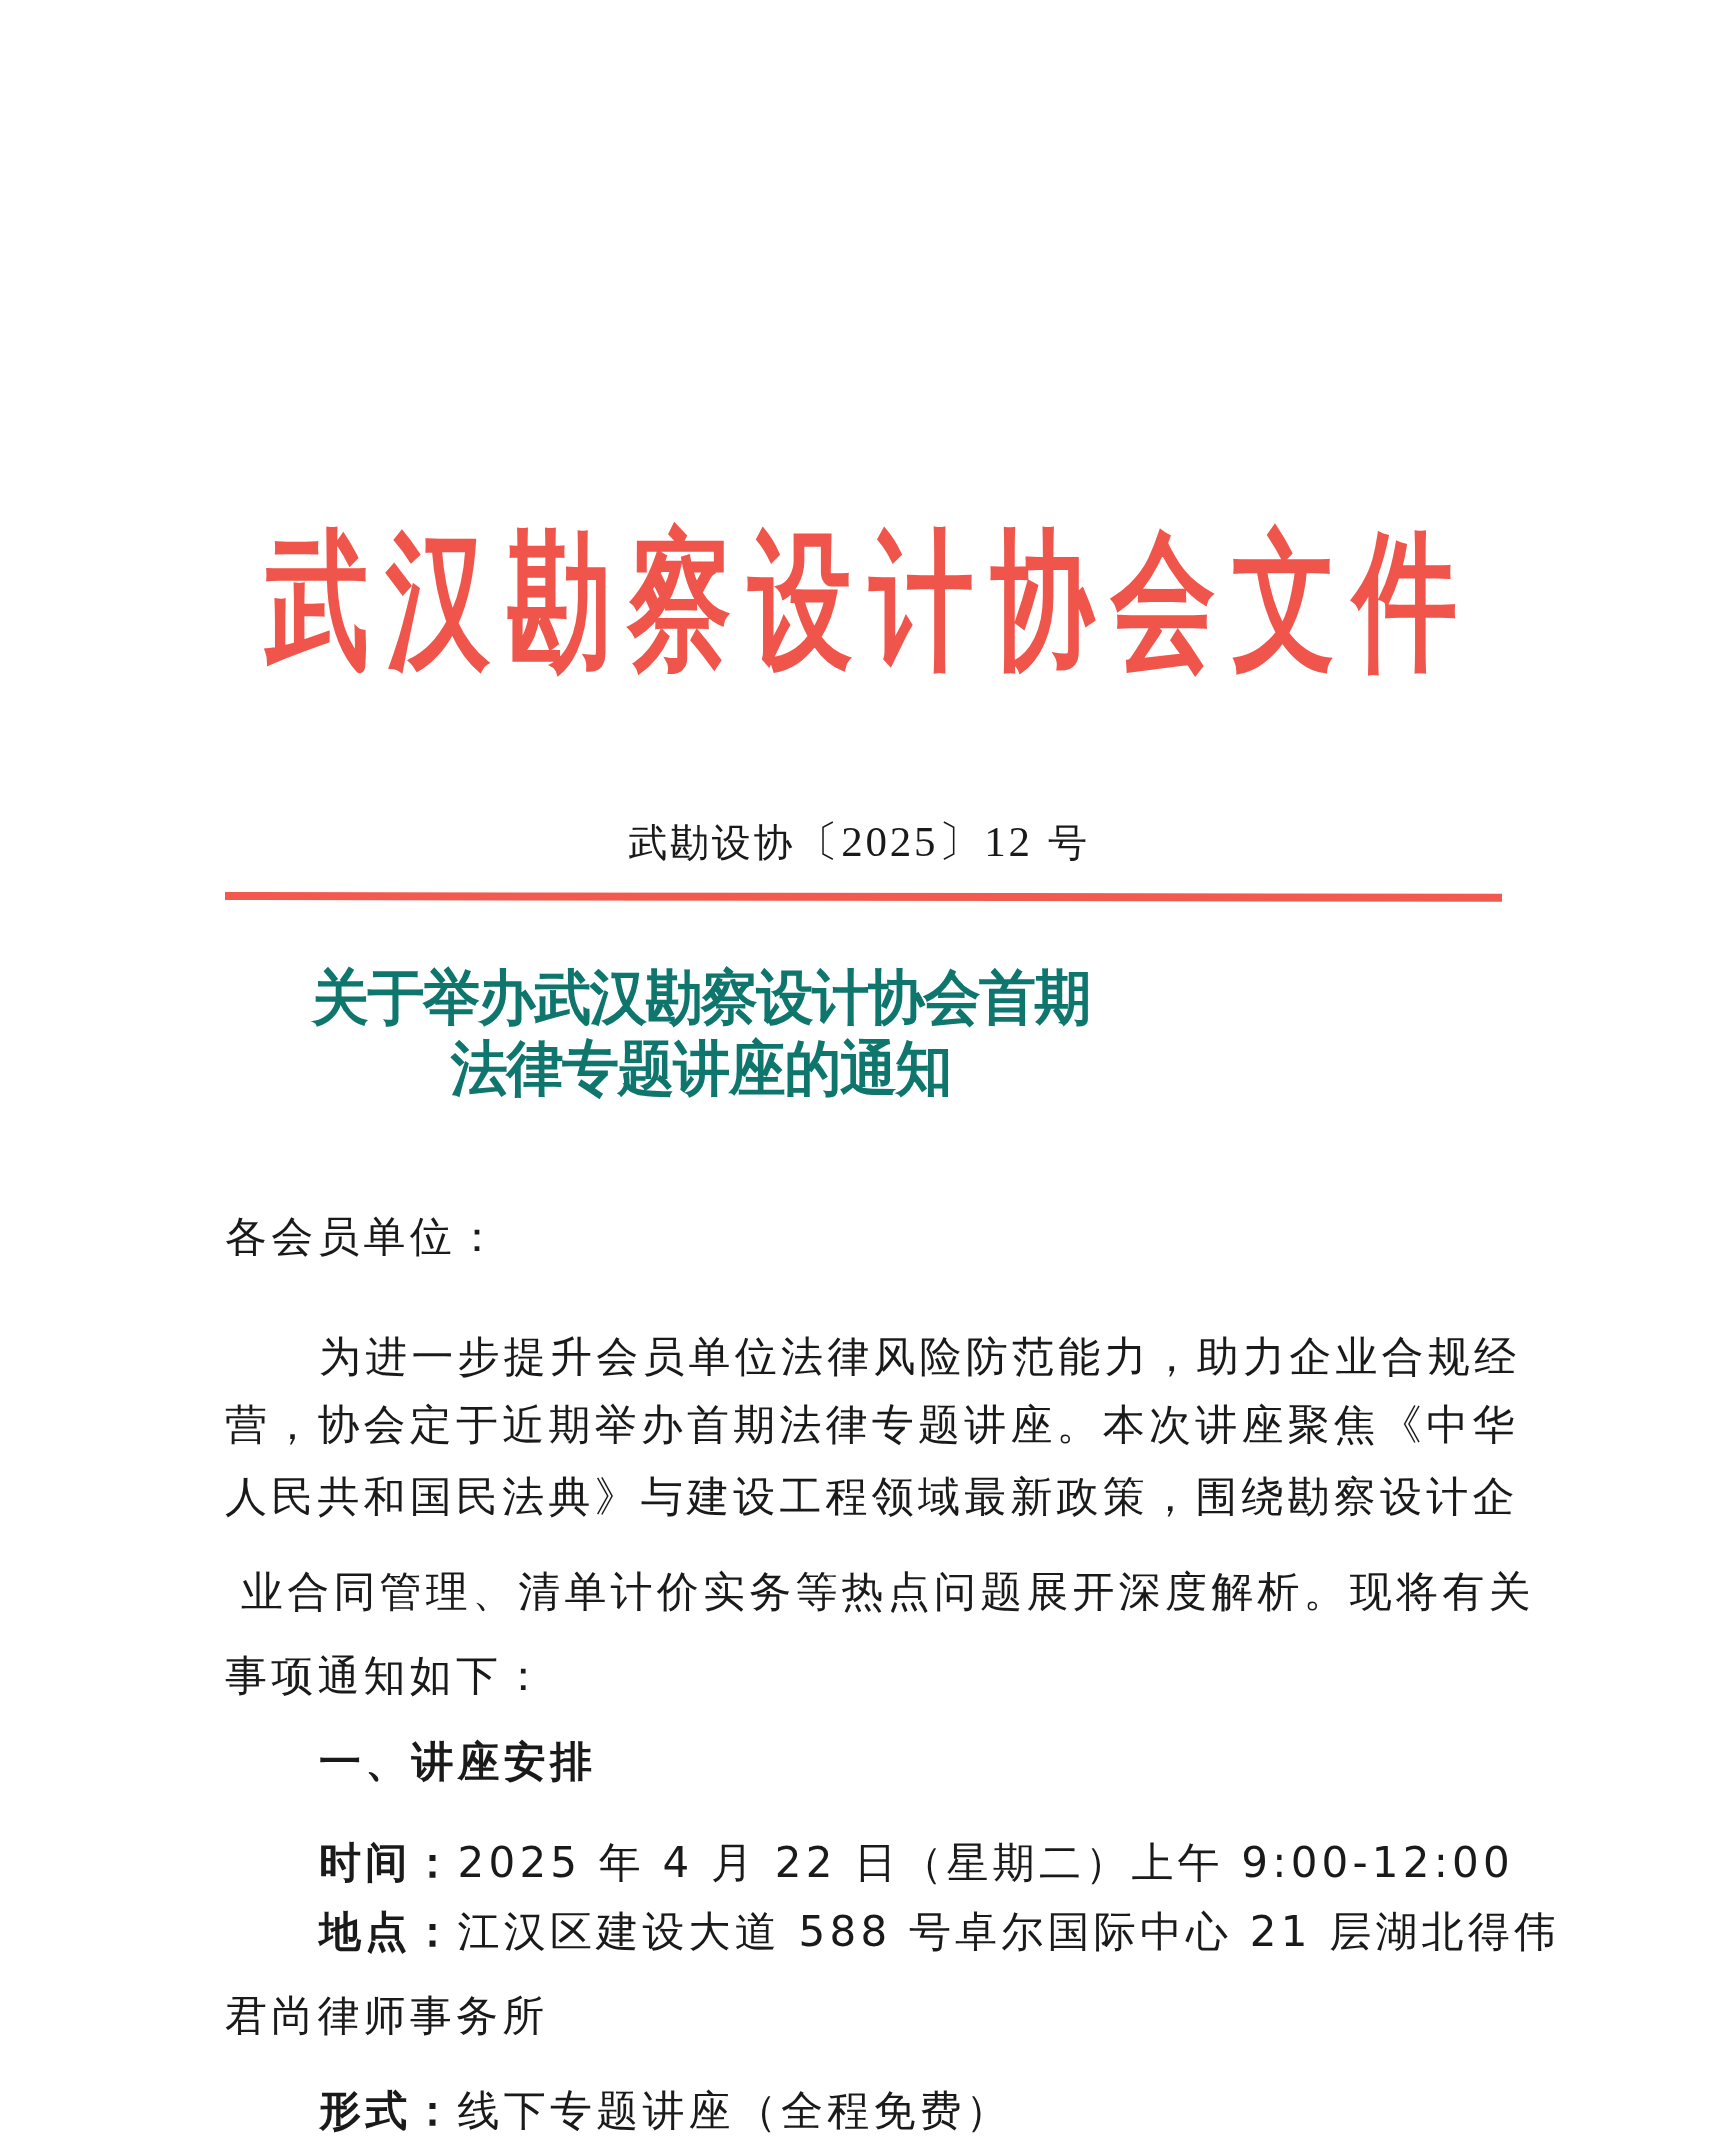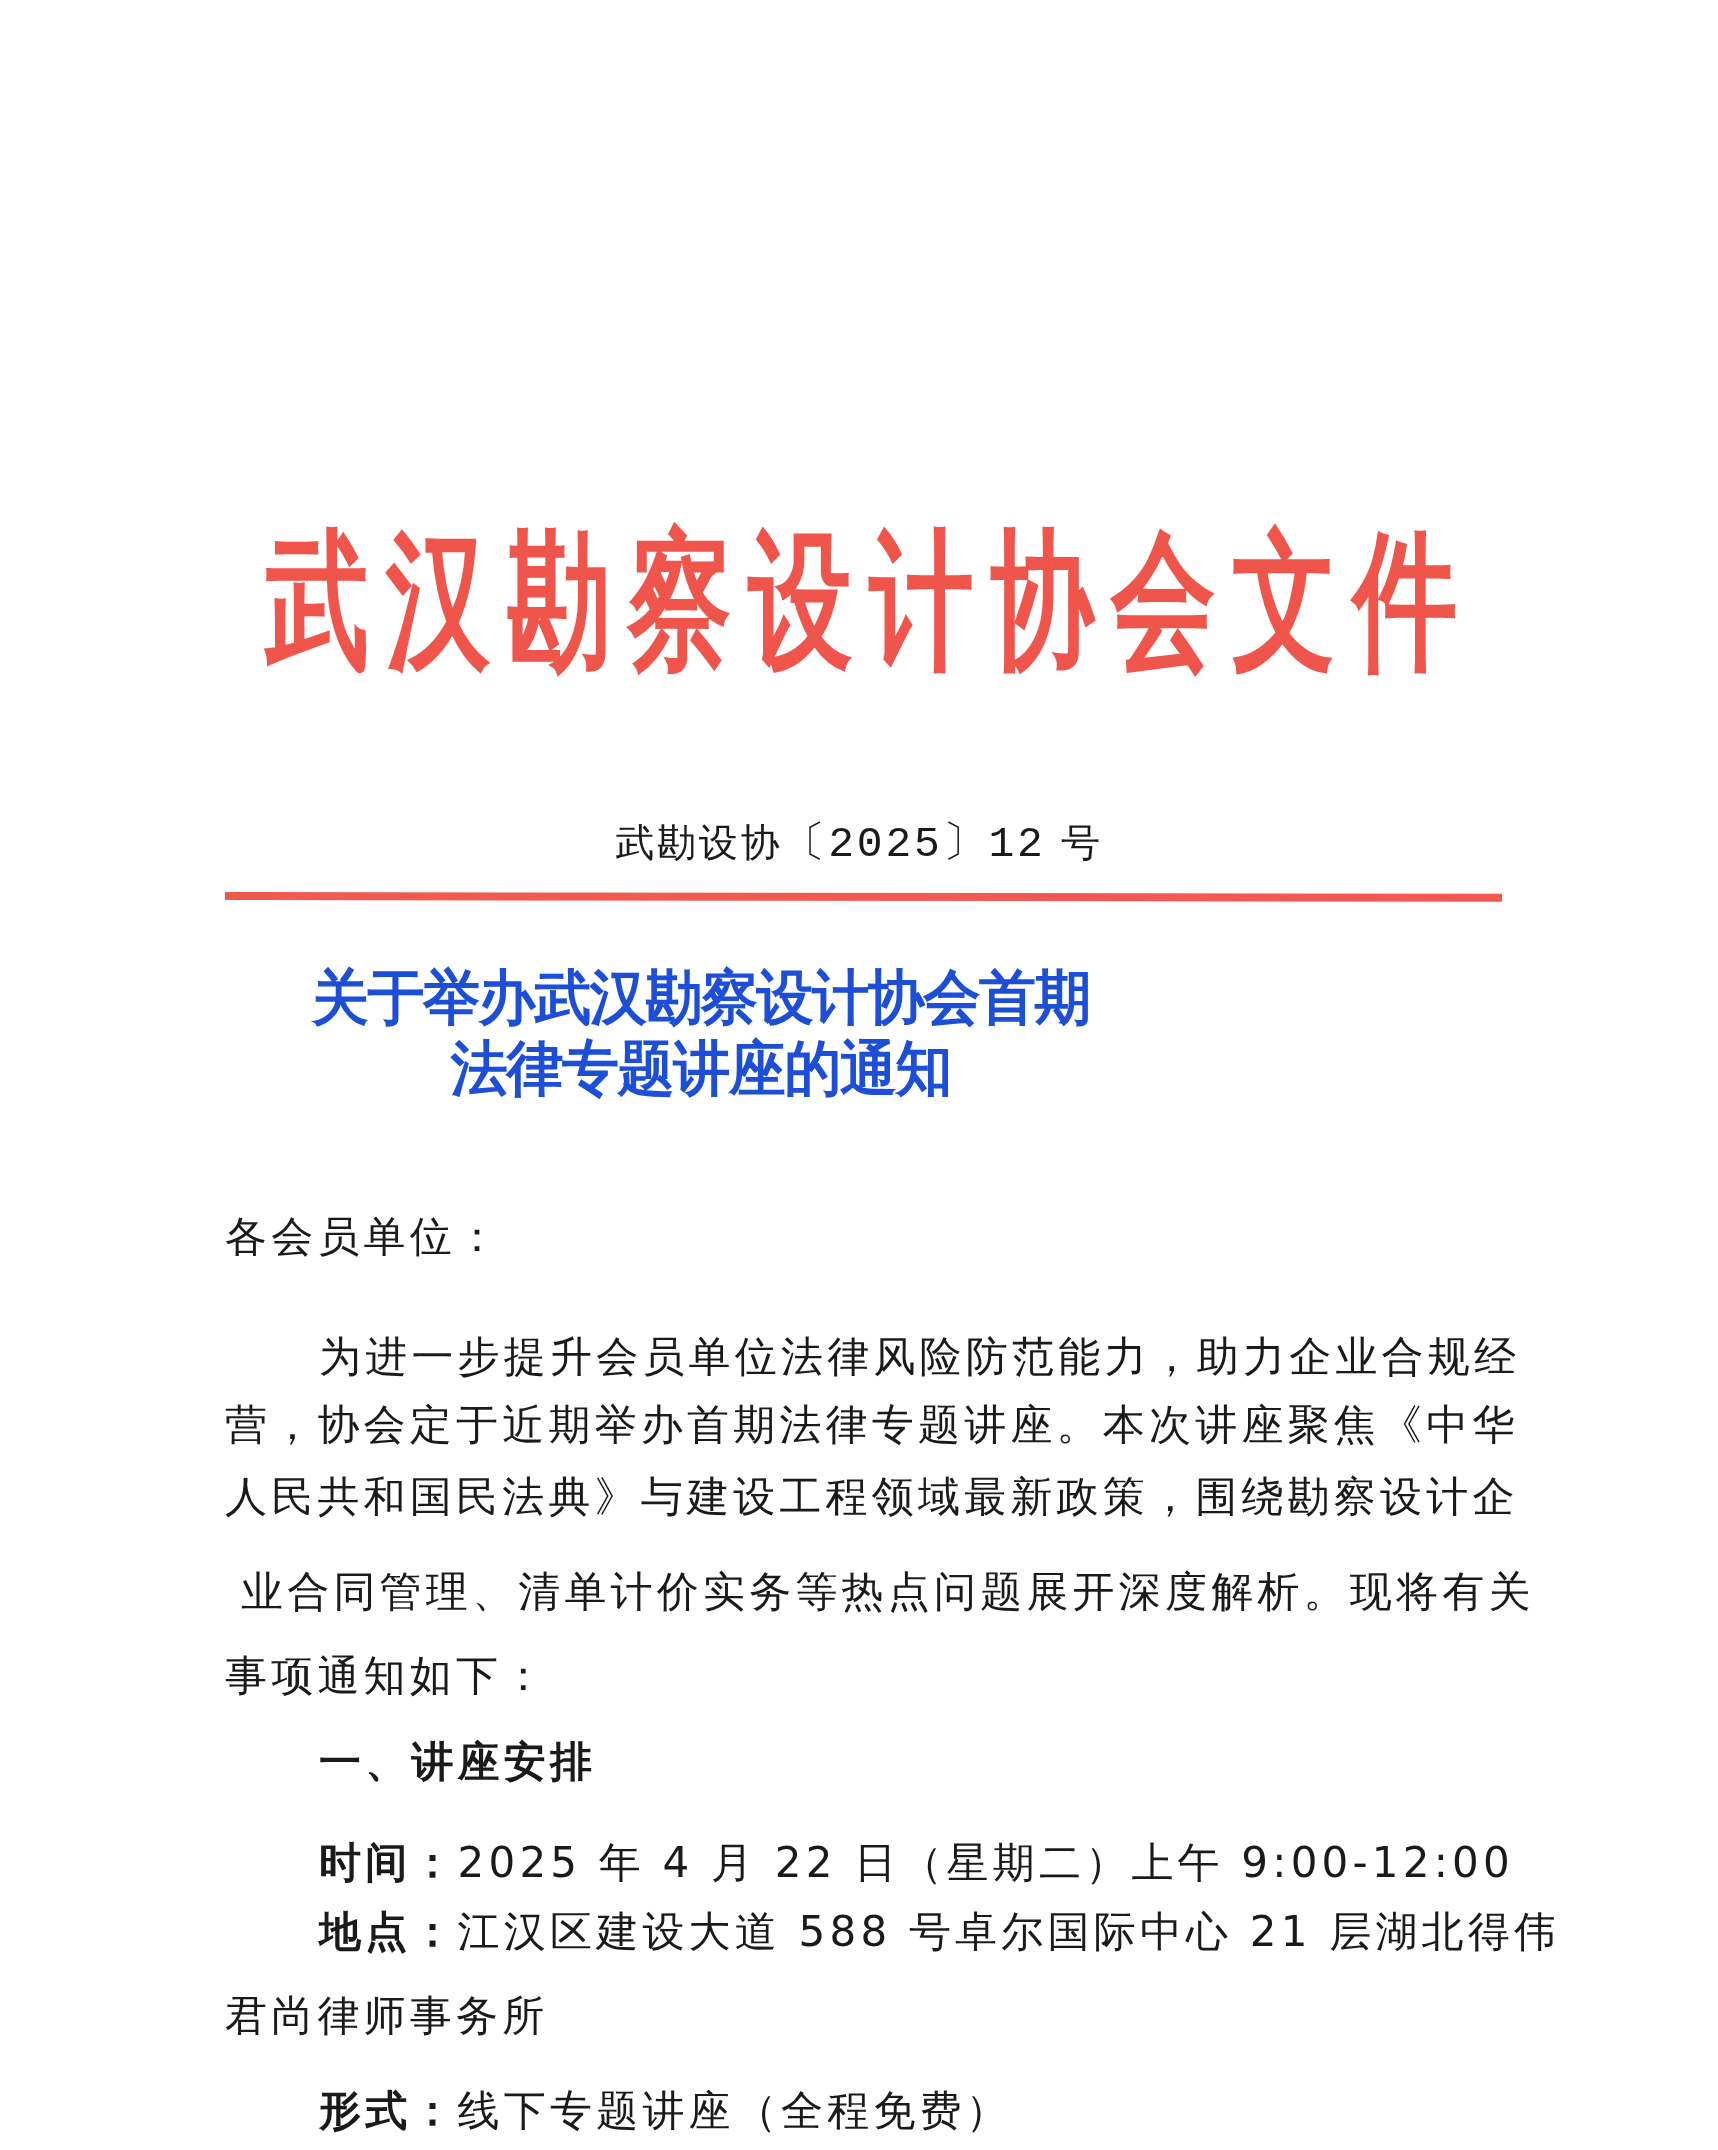--- a/index.html
+++ b/index.html
@@ -47,21 +47,21 @@
       left: 0;
       width: 1718px;
       top: 813px;
       text-align: center;
       font-family: "DejaVu Serif", "Liberation Serif", serif;
       font-size: 39px;
       letter-spacing: 2.8px;
       color: #1a1a1a;
     }
     .doc-number .num {
-      font-family: Liberation Mono, monospace;
+      font-family: Liberation Serif, serif;
       font-size: 43px;
     }
     .red-rule {
       position: absolute;
       left: 225px;
       top: 892px;
       width: 1277px;
       height: 8.3px;
       background: #f25a50;
       transform: rotate(0.08deg);
@@ -70,21 +70,21 @@
     .title {
       position: absolute;
       left: 0;
       width: 1402px;
       top: 962px;
       text-align: center;
       font-family: "DejaVu Sans", "Liberation Sans", sans-serif;
       font-weight: bold;
       font-size: 57px;
       line-height: 71px;
-      color: #1d4ed8;
+      color: #0f766e;
       letter-spacing: -1.4px;
     }
     .title div {
       transform: scaleY(1.05);
     }
     .body {
       position: absolute;
       left: 225px;
       top: 1209px;
       width: 1296px;

